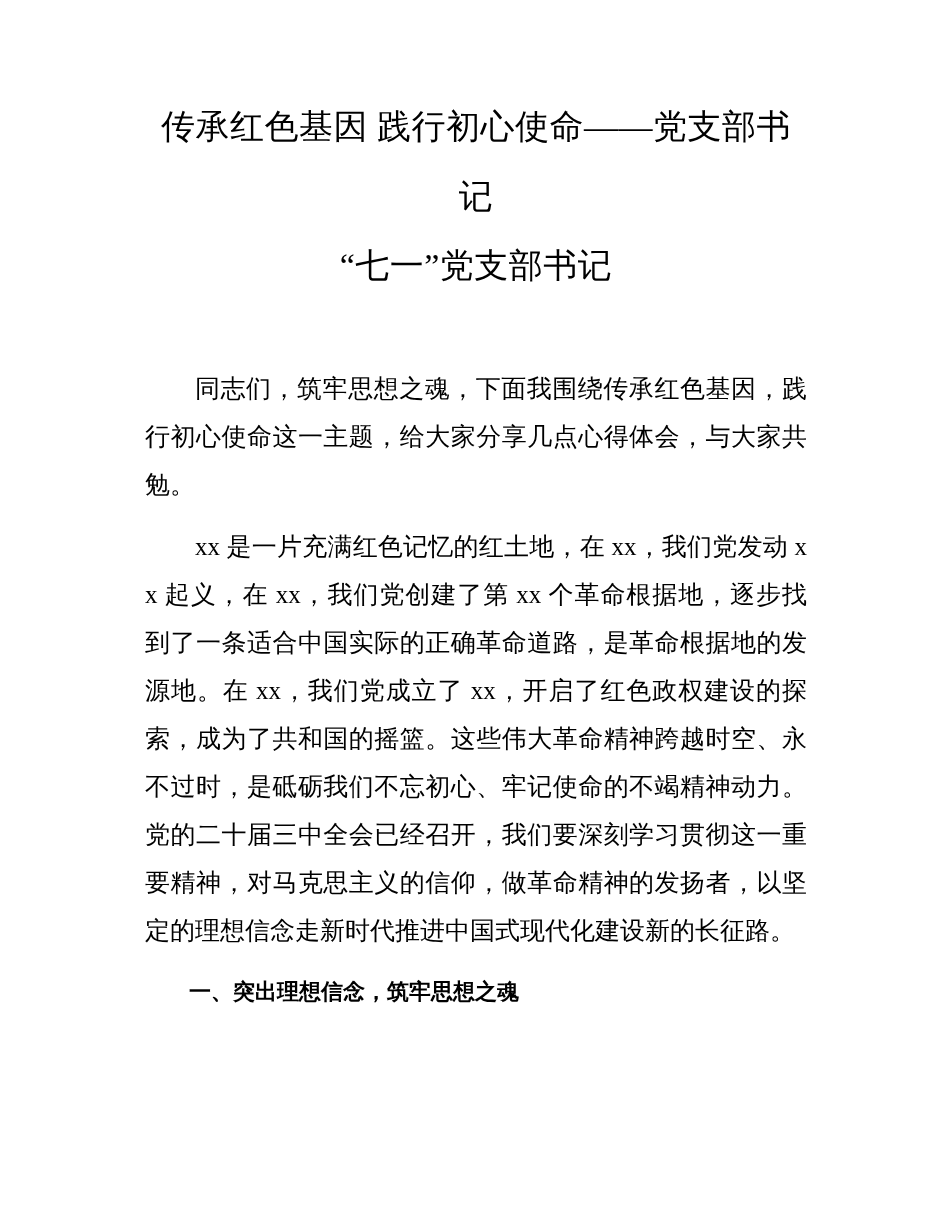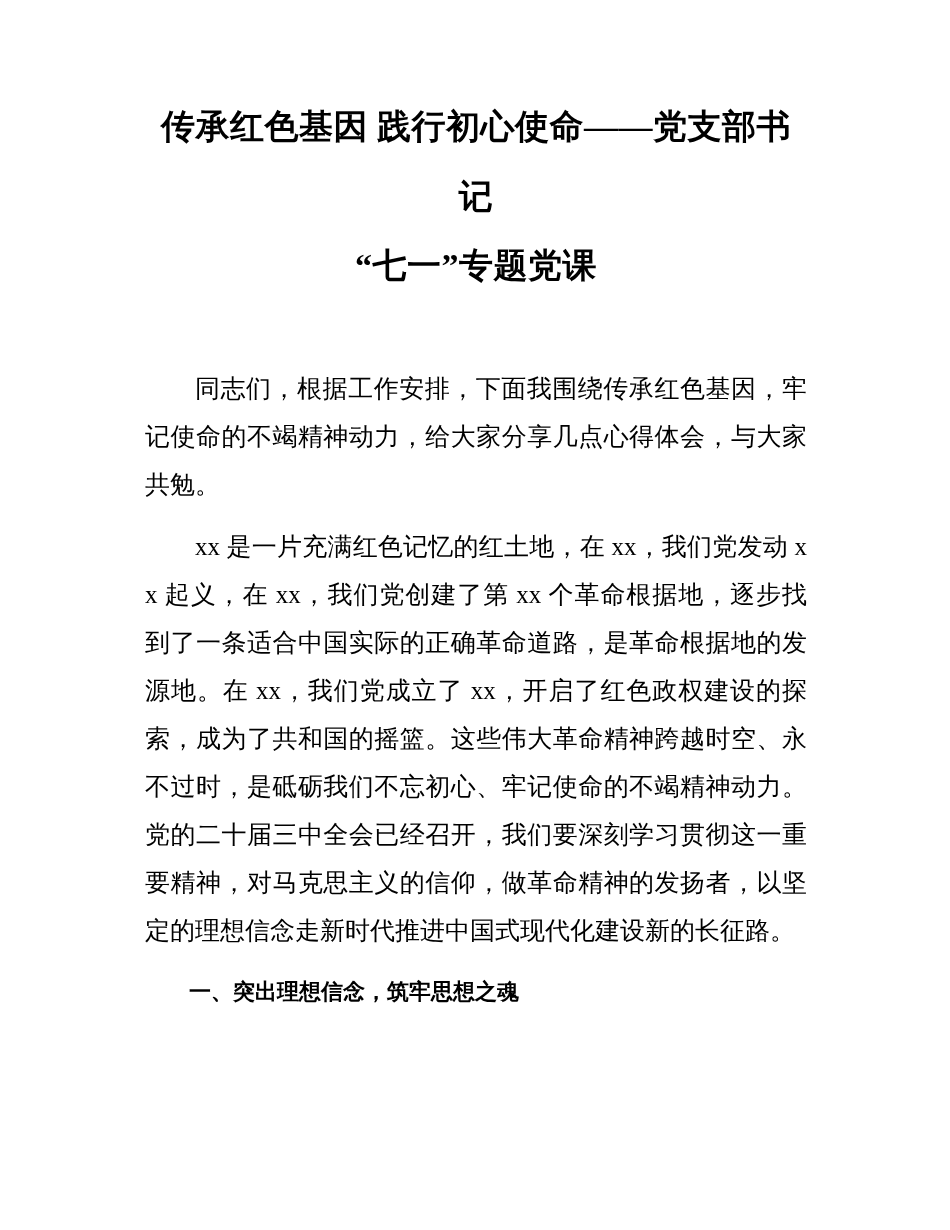--- a/index.html
+++ b/index.html
@@ -15,21 +15,21 @@
     margin: 0 auto;
     background: #ffffff;
     color: #000000;
     padding: 92px 143px 0 145px;
     overflow: hidden;
     font-family: "Liberation Serif", "DejaVu Serif", serif;
   }
 
   .doc-title {
     font-size: 34px;
-    font-weight: 700;
+    font-weight: 400;
     text-align: center;
     line-height: 2.05;
     letter-spacing: 0.5px;
     margin-bottom: 64px;
     font-family: "Liberation Serif", "DejaVu Serif", serif;
   }
 
   .doc-title .title-line {
     display: block;
   }
@@ -52,23 +52,23 @@
     margin: 16px 0 14px 0;
   }
 </style>
 </head>
 <body>
 
 <div class="page">
 
   <h1 class="doc-title">
     <span class="title-line">传承红色基因 践行初心使命——党支部书记</span>
-    <span class="title-line">“七一”专题党课</span>
+    <span class="title-line">“七一”党支部书记</span>
   </h1>
 
-  <p class="body-text">同志们，根据工作安排，下面我围绕传承红色基因，牢记使命的不竭精神动力，给大家分享几点心得体会，与大家共勉。</p>
+  <p class="body-text">同志们，筑牢思想之魂，下面我围绕传承红色基因，践行初心使命这一主题，给大家分享几点心得体会，与大家共勉。</p>
 
   <p class="body-text">xx 是一片充满红色记忆的红土地，在 xx，我们党发动 xx 起义，在 xx，我们党创建了第 xx 个革命根据地，逐步找到了一条适合中国实际的正确革命道路，是革命根据地的发源地。在 xx，我们党成立了 xx，开启了红色政权建设的探索，成为了共和国的摇篮。这些伟大革命精神跨越时空、永不过时，是砥砺我们不忘初心、牢记使命的不竭精神动力。党的二十届三中全会已经召开，我们要深刻学习贯彻这一重要精神，对马克思主义的信仰，做革命精神的发扬者，以坚定的理想信念走新时代推进中国式现代化建设新的长征路。</p>
 
   <h2 class="section-heading">一、突出理想信念，筑牢思想之魂</h2>
 
 
 </div>
 
 </body></html>

